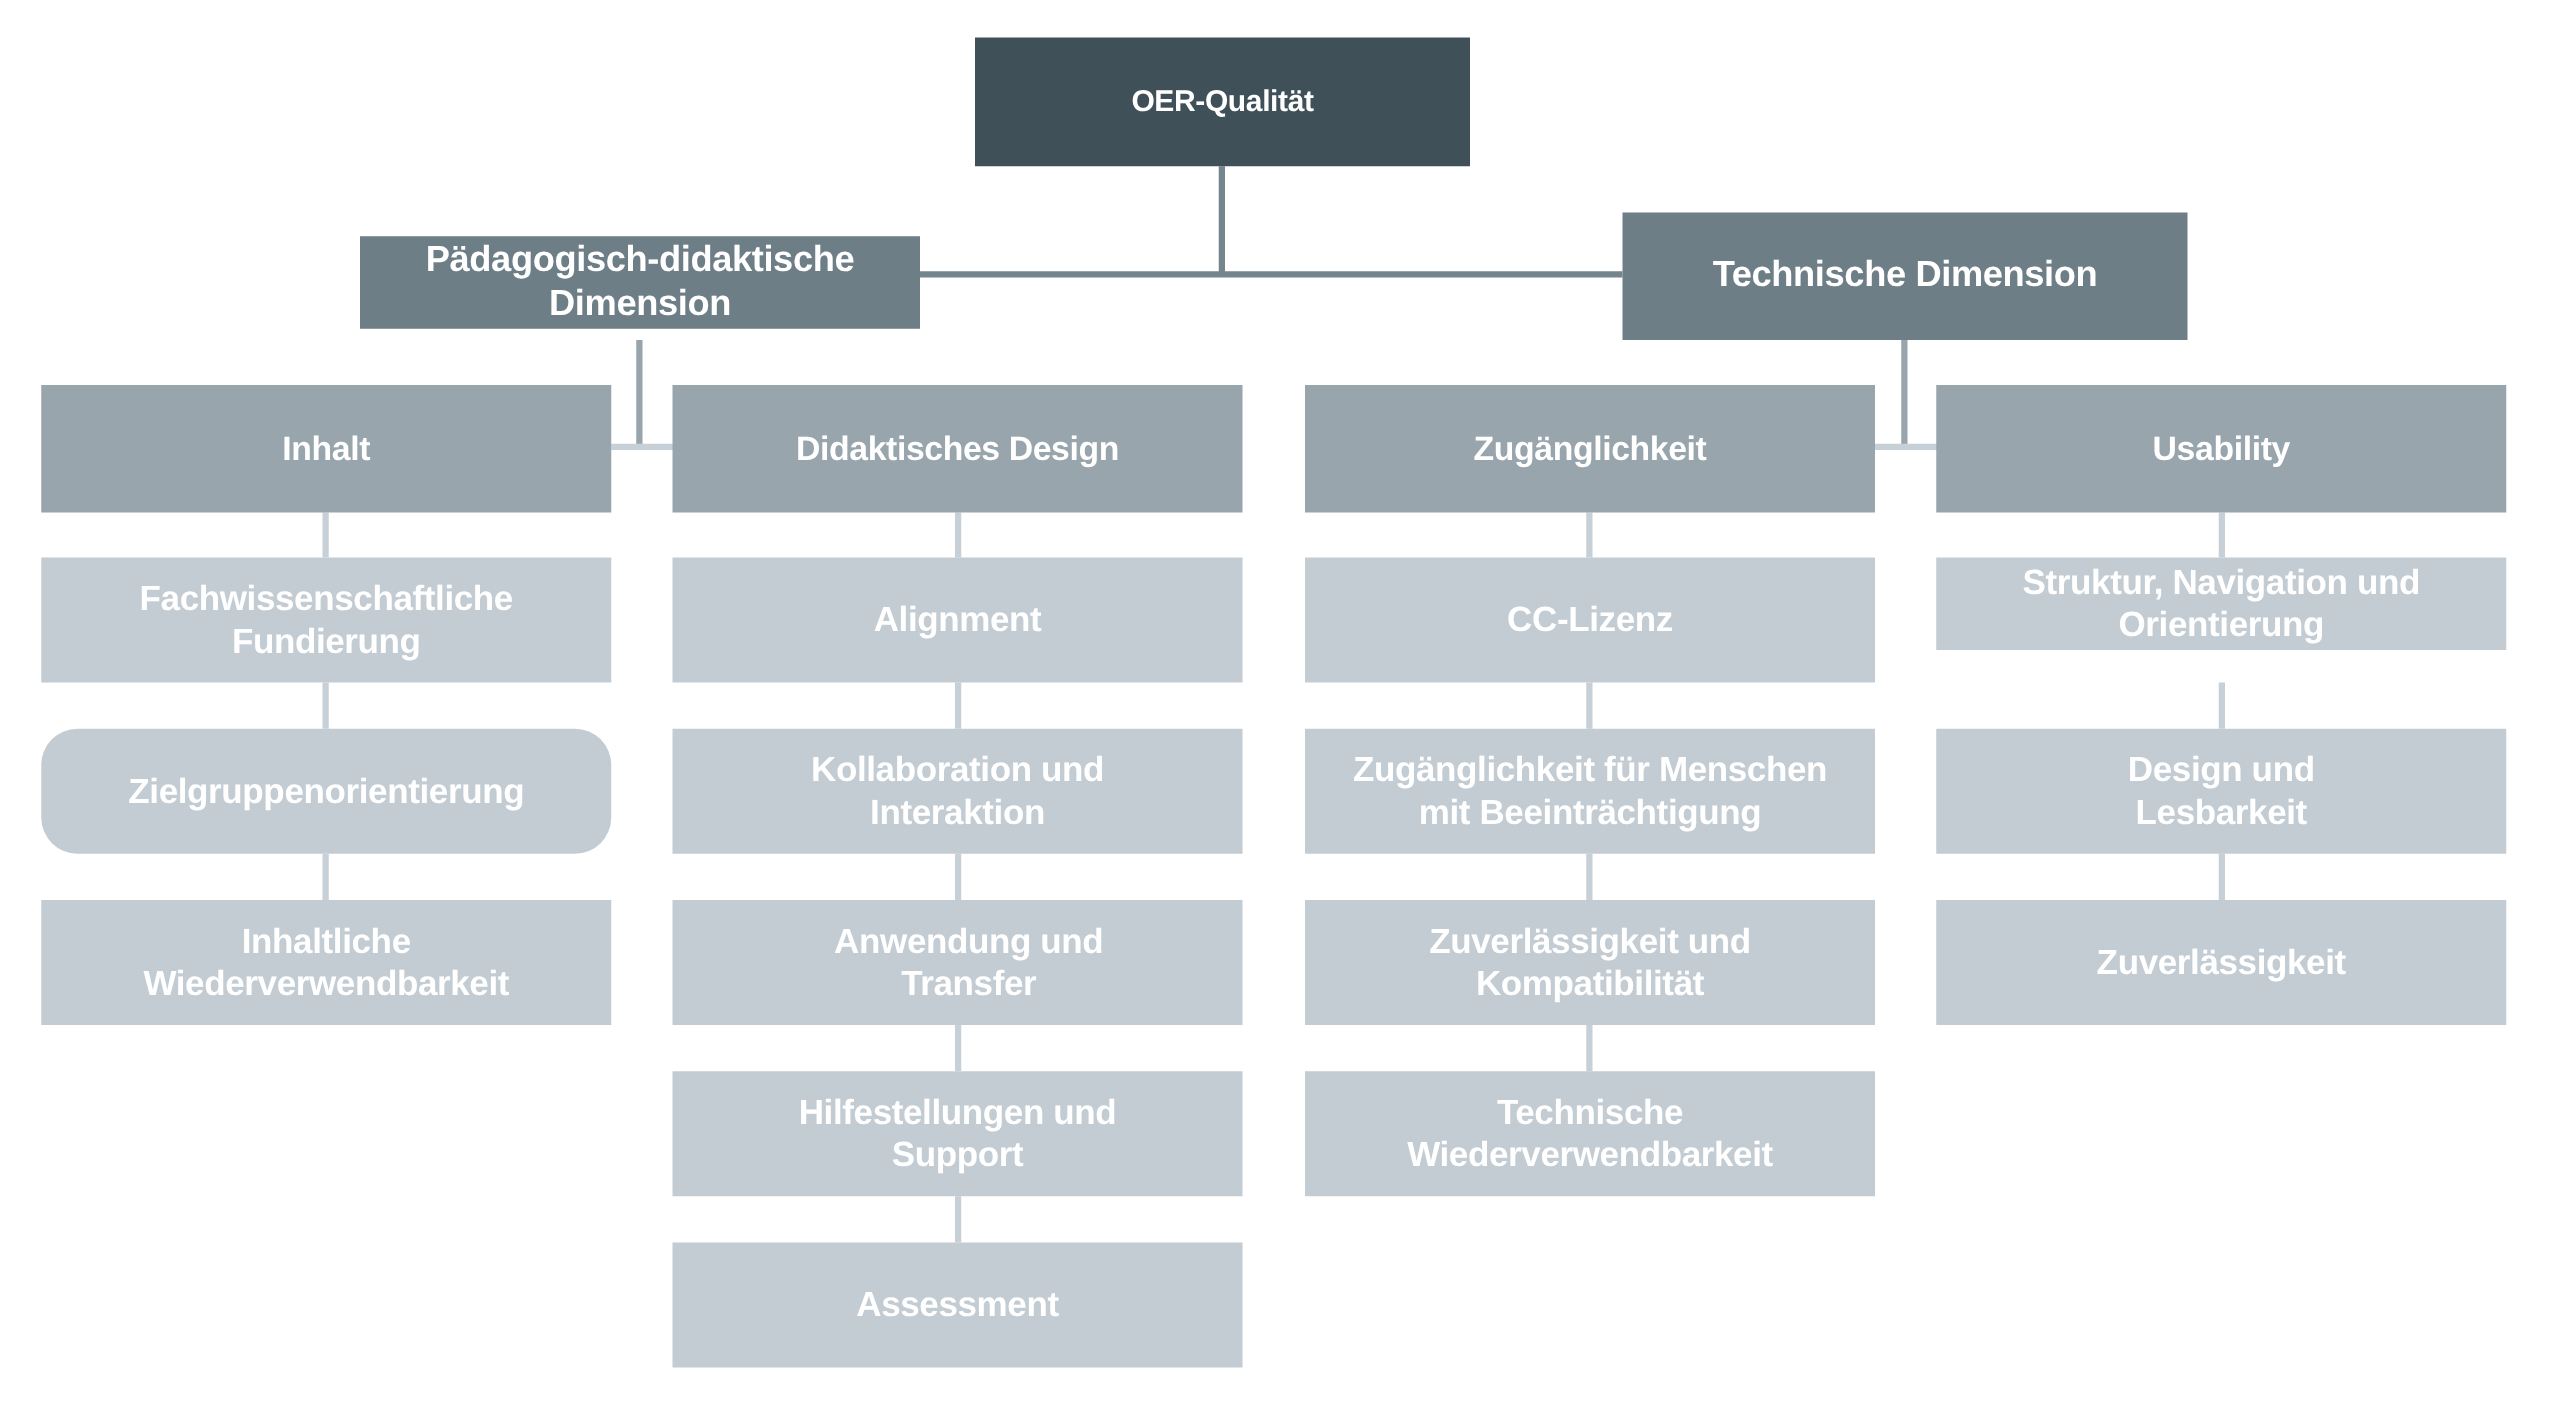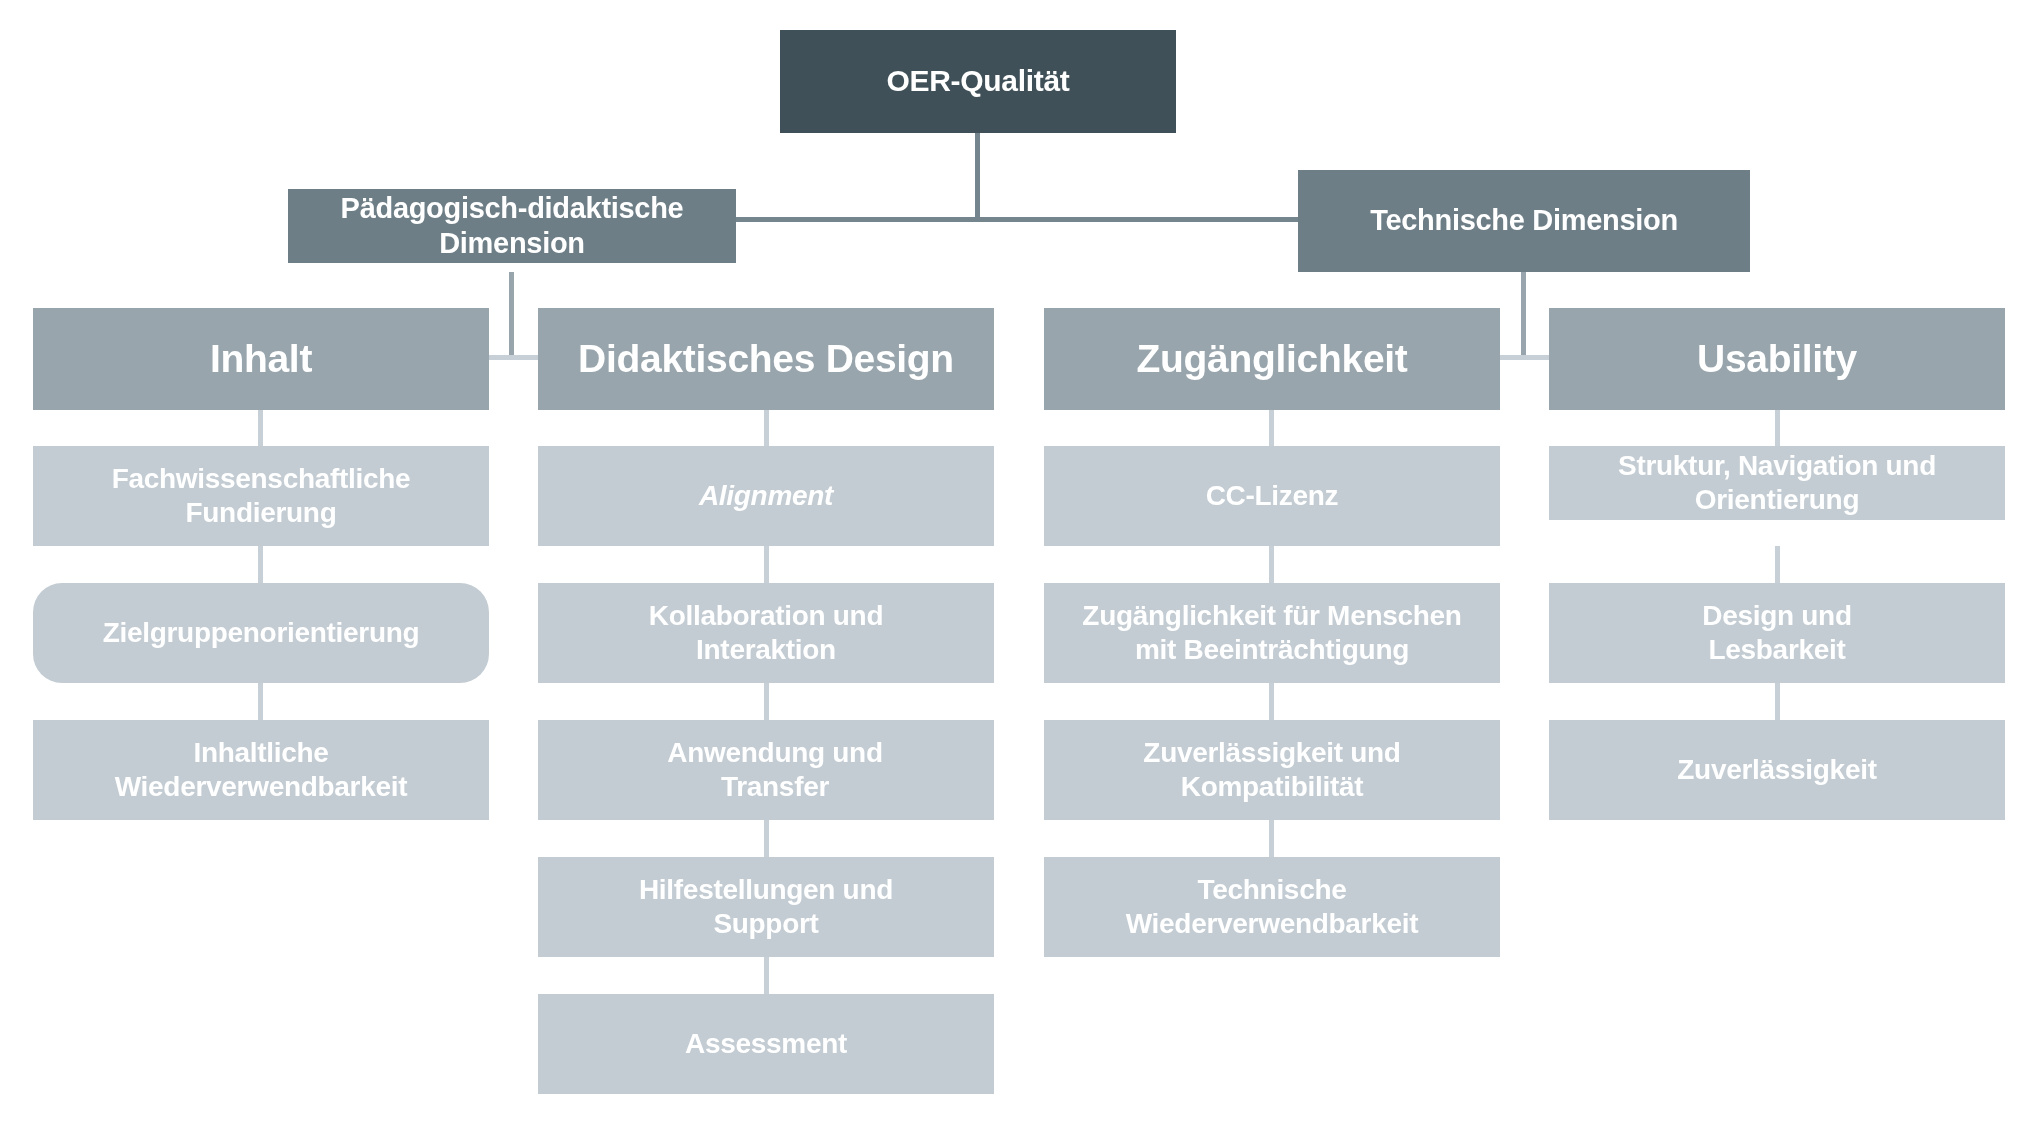--- a/index.html
+++ b/index.html
@@ -11,23 +11,23 @@
   .canvas{
     position:relative; width:2044px; height:1132px; background:var(--bg);
     font-family:"Liberation Sans","DejaVu Sans",sans-serif; overflow:hidden;
   }
   .node{
     position:absolute; display:flex; align-items:center; justify-content:center;
     text-align:center; color:var(--text); font-weight:700;
     white-space:pre-line; letter-spacing:-0.3px; line-height:1.22;
     padding:0 10px; box-sizing:border-box;
   }
-  .lvl1{background:var(--lvl1); font-size:30px;}
+  .lvl1{background:var(--lvl1); font-size:24px;}
   .lvl2{background:var(--lvl2); font-size:29px;}
-  .lvl3{background:var(--lvl3); font-size:39px;}
+  .lvl3{background:var(--lvl3); font-size:27px;}
   .childnode{background:var(--child); font-size:28px;}
   .conn{position:absolute;}
   .conn.dark{background:var(--conn_dark);}
   .conn.mid{background:var(--conn_mid);}
   .conn.light{background:var(--conn_light);}
 </style>
 </head>
 <body>
 
 <div class="canvas">
@@ -69,21 +69,21 @@
   <div class="node lvl3" style="left:538px;top:308px;width:456px;height:102px;">Didaktisches Design</div>
   <div class="node lvl3" style="left:1044px;top:308px;width:456px;height:102px;">Zugänglichkeit</div>
   <div class="node lvl3" style="left:1549px;top:308px;width:456px;height:102px;">Usability</div>
 
   <div class="node childnode" style="left:33px;top:446px;width:456px;height:100px;">Fachwissenschaftliche
 Fundierung</div>
   <div class="node childnode" style="left:33px;top:583px;width:456px;height:100px;border-radius:29px;">Zielgruppenorientierung</div>
   <div class="node childnode" style="left:33px;top:720px;width:456px;height:100px;">Inhaltliche
 Wiederverwendbarkeit</div>
 
-  <div class="node childnode" style="left:538px;top:446px;width:456px;height:100px;font-style:italic;">Alignment</div>
+  <div class="node childnode" style="left:538px;top:446px;width:456px;height:100px;">Alignment</div>
   <div class="node childnode" style="left:538px;top:583px;width:456px;height:100px;">Kollaboration und
 Interaktion</div>
   <div class="node childnode" style="left:538px;top:720px;width:456px;height:100px;padding-left:28px;">Anwendung und
 Transfer</div>
   <div class="node childnode" style="left:538px;top:857px;width:456px;height:100px;">Hilfestellungen und
 Support</div>
   <div class="node childnode" style="left:538px;top:994px;width:456px;height:100px;">Assessment</div>
 
   <div class="node childnode" style="left:1044px;top:446px;width:456px;height:100px;">CC-Lizenz</div>
   <div class="node childnode" style="left:1044px;top:583px;width:456px;height:100px;">Zugänglichkeit für Menschen

